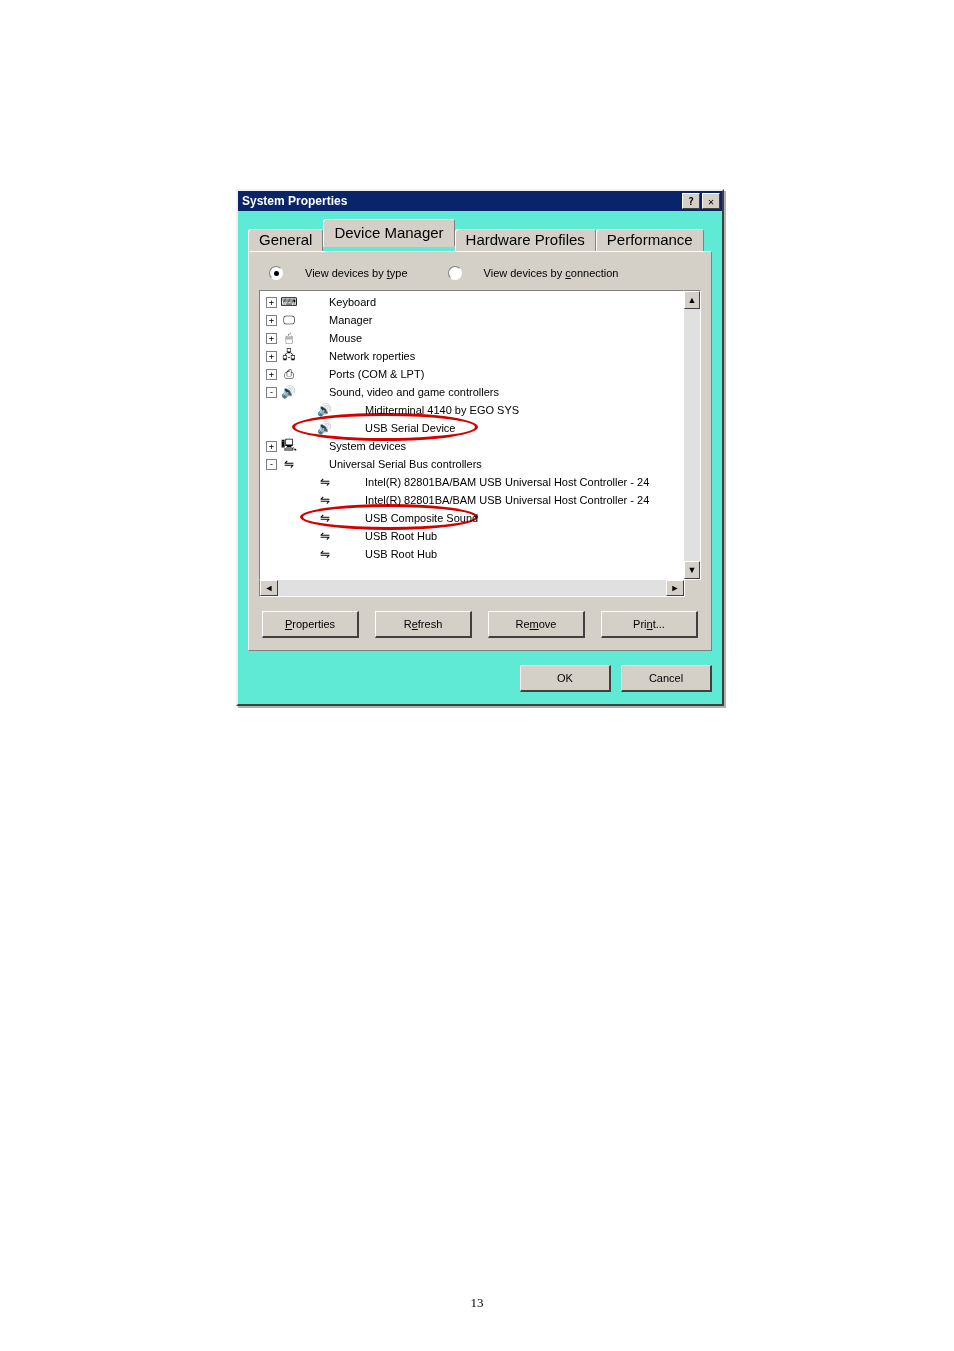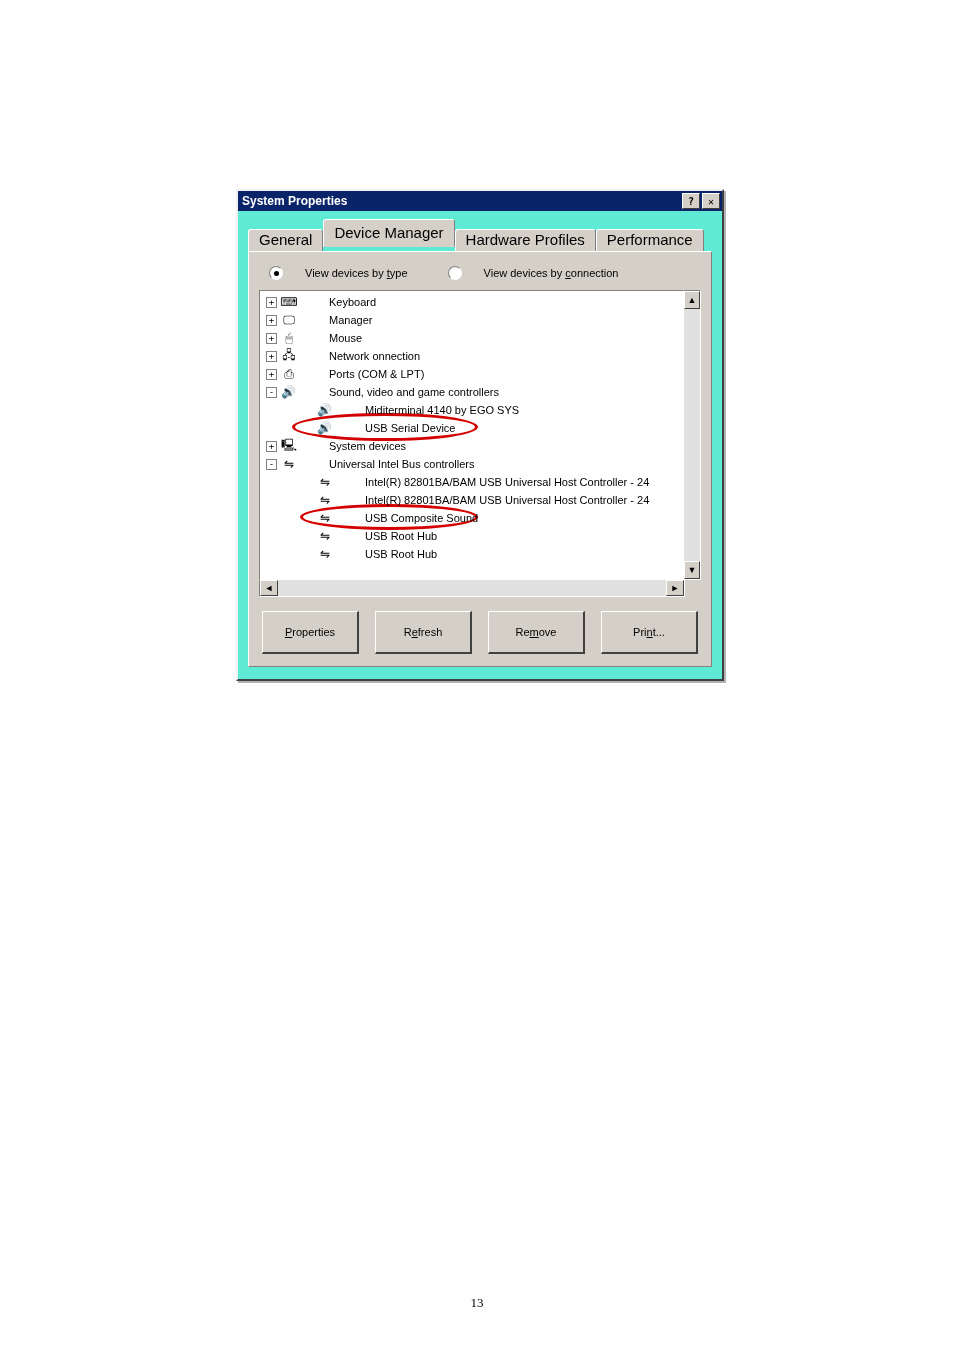--- a/index.html
+++ b/index.html
@@ -215,21 +215,21 @@
     pointer-events: none;
   }
   .btnrow {
     display: flex;
     gap: 16px;
     margin-top: 14px;
     justify-content: center;
   }
   .win-btn {
     min-width: 82px;
-    padding: 14px 6px;
+    padding: 6px 6px;
     background: #d4d0c8;
     border-top: 1px solid #fff;
     border-left: 1px solid #fff;
     border-right: 2px solid #404040;
     border-bottom: 2px solid #404040;
     text-align: center;
     font-size: 11px;
   }
   .win-btn .ul { text-decoration: underline; }
   .okrow {
@@ -293,21 +293,21 @@
                 <span class="lbl">Manager</span>
               </div>
               <div class="node indent1" style="padding-left: 6px;">
                 <span class="exp">+</span>
                 <span class="ic">🖱</span>
                 <span class="lbl">Mouse</span>
               </div>
               <div class="node indent1" style="padding-left: 6px;">
                 <span class="exp">+</span>
                 <span class="ic">🖧</span>
-                <span class="lbl">Network onnection</span>
+                <span class="lbl">Network roperties</span>
               </div>
               <div class="node indent1" style="padding-left: 6px;">
                 <span class="exp">+</span>
                 <span class="ic">⎙</span>
                 <span class="lbl">Ports (COM &amp; LPT)</span>
               </div>
               <div class="node indent1" style="padding-left: 6px;">
                 <span class="exp">-</span>
                 <span class="ic">🔊</span>
                 <span class="lbl">Sound, video and game controllers</span>
@@ -323,21 +323,21 @@
                 <span class="lbl">USB Serial Device</span>
               </div>
               <div class="node indent1" style="padding-left: 6px;">
                 <span class="exp">+</span>
                 <span class="ic">🖳</span>
                 <span class="lbl">System devices</span>
               </div>
               <div class="node indent1" style="padding-left: 6px;">
                 <span class="exp">-</span>
                 <span class="ic">⇋</span>
-                <span class="lbl">Universal Intel Bus controllers</span>
+                <span class="lbl">Universal Serial Bus controllers</span>
               </div>
               <div class="node indent2" style="padding-left: 42px;">
                 <span class="noexp"></span>
                 <span class="ic">⇋</span>
                 <span class="lbl">Intel(R) 82801BA/BAM USB Universal Host Controller - 24</span>
               </div>
               <div class="node indent2" style="padding-left: 42px;">
                 <span class="noexp"></span>
                 <span class="ic">⇋</span>
                 <span class="lbl">Intel(R) 82801BA/BAM USB Universal Host Controller - 24</span>
@@ -376,16 +376,20 @@
 
       <div class="btnrow">
         <div class="win-btn"><span class="ul">P</span>roperties</div>
         <div class="win-btn">R<span class="ul">e</span>fresh</div>
         <div class="win-btn">Re<span class="ul">m</span>ove</div>
         <div class="win-btn">Pri<span class="ul">n</span>t...</div>
       </div>
 
     </div>
 
+    <div class="okrow">
+      <div class="win-btn" style="min-width:76px;">OK</div>
+      <div class="win-btn" style="min-width:76px;">Cancel</div>
+    </div>
   </div>
 </div>
 
 <div class="page-num">13</div>
 
 </body></html>

